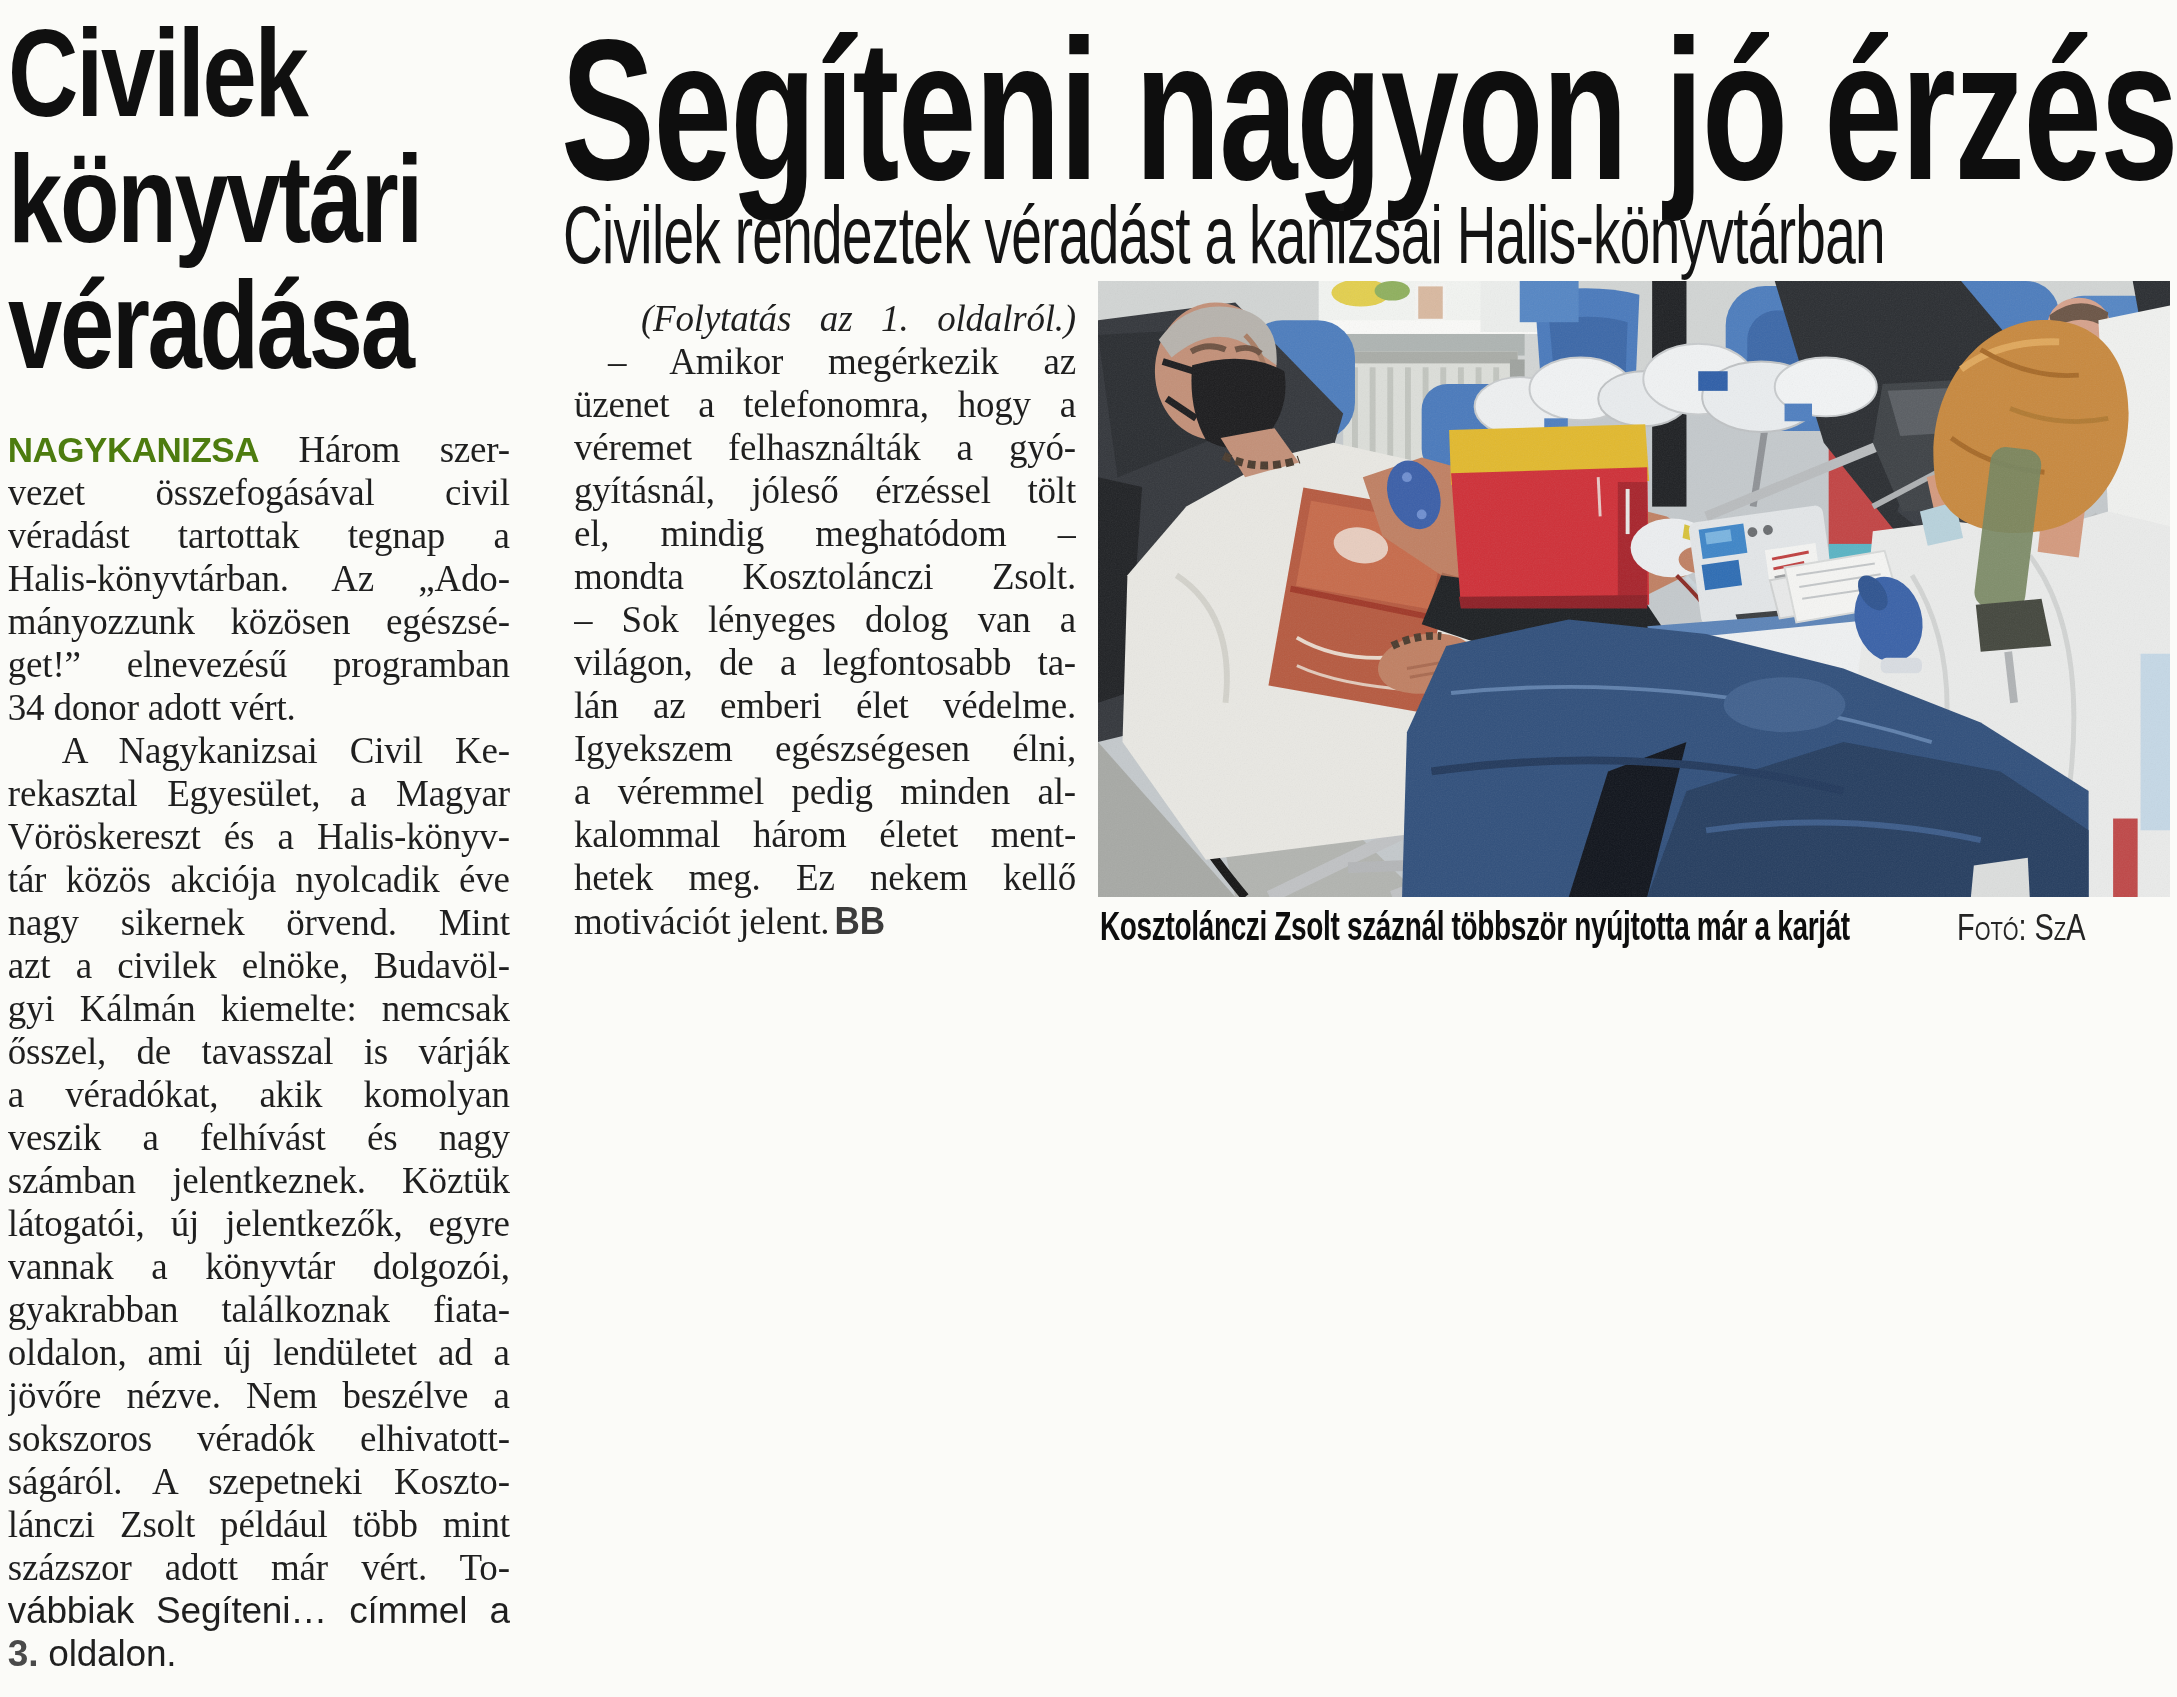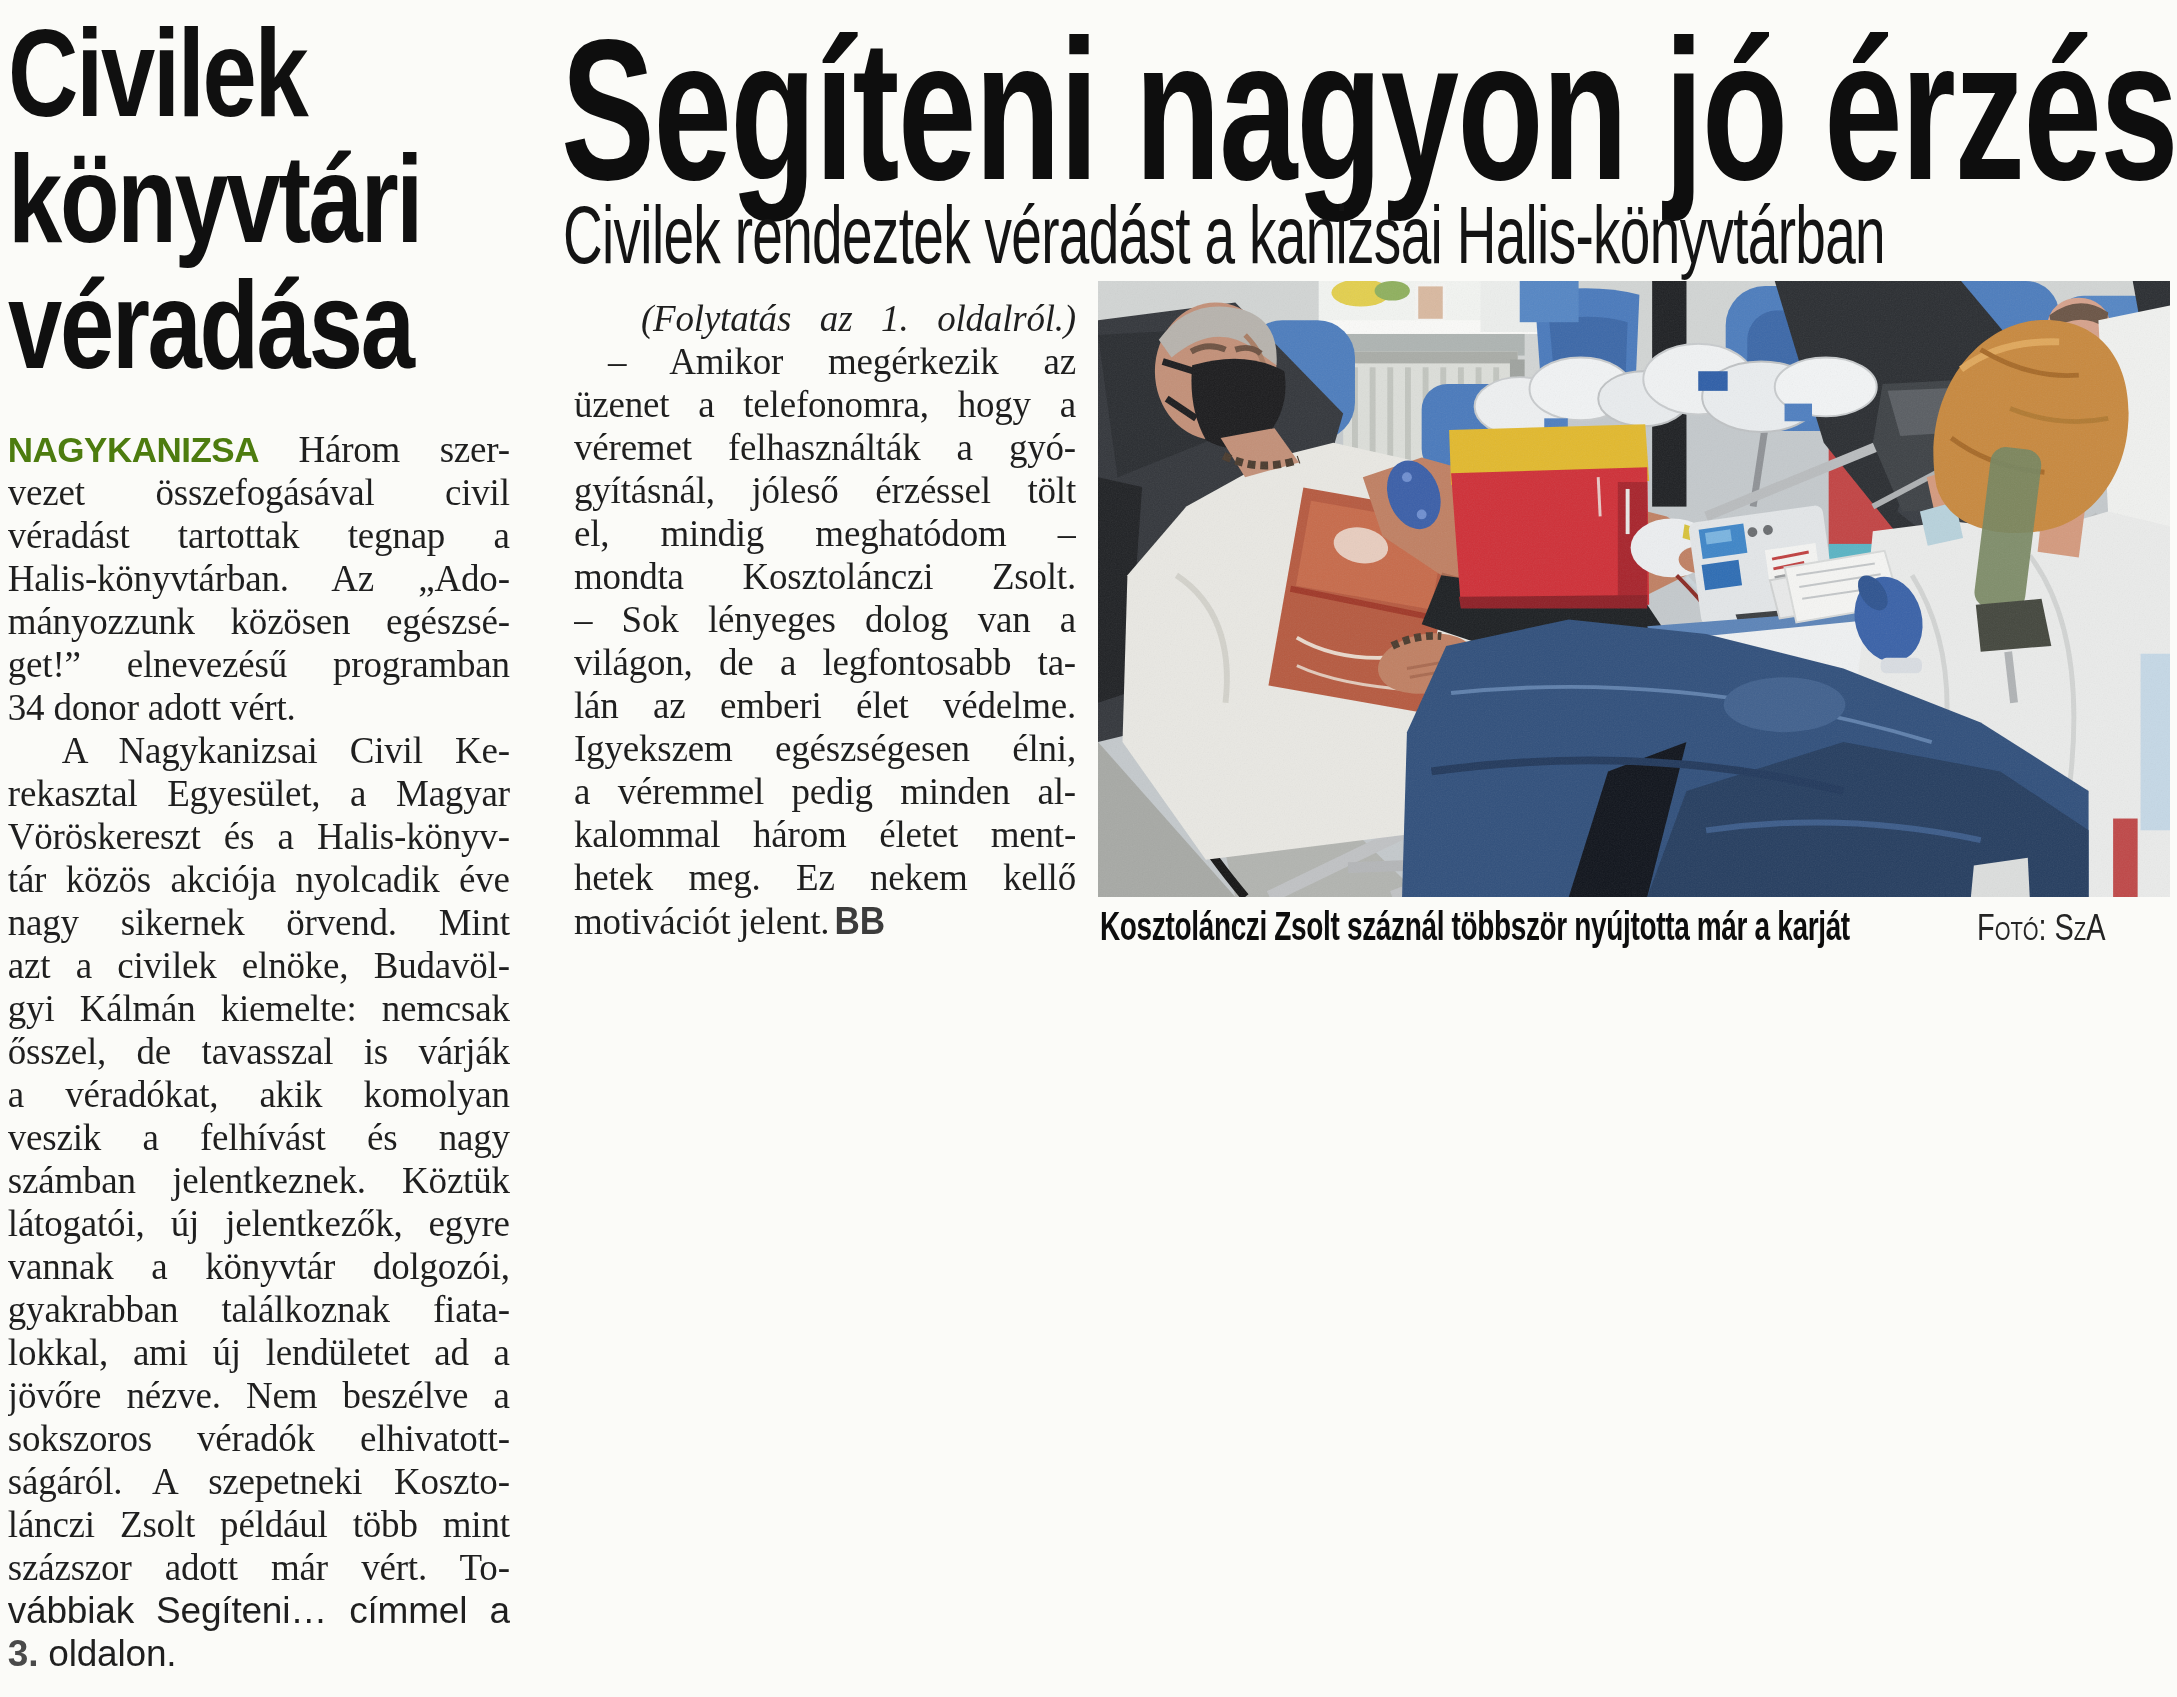--- a/index.html
+++ b/index.html
@@ -57,21 +57,21 @@
   .bb{
     font-family:"Liberation Sans", sans-serif;font-weight:bold;
     font-size:39px;color:#3c3c3c;transform:scaleX(0.9);transform-origin:right bottom;
   }
 
   
   #photo-box{left:1098px;top:281px;width:1072px;height:616px;background:#c9cdd0;}
   #photo-box svg{display:block;width:100%;height:100%;}
   #caption-row{
     left:1100px;top:904px;width:1074px;
-    display:flex;align-items:baseline;gap:31px;
+    display:flex;align-items:baseline;gap:11px;
   }
   #caption-text{
     font-family:"Liberation Sans", sans-serif;font-weight:bold;
     font-size:40px;letter-spacing:-0.5px;color:#0d0d0d;
     transform:scaleX(0.70);transform-origin:left bottom;white-space:nowrap;
   }
   #caption-credit{
     font-family:"Liberation Sans", sans-serif;font-size:37px;color:#242424;
     font-variant:small-caps;transform:scaleX(0.78);transform-origin:left bottom;
     white-space:nowrap;margin-left:-225px;
@@ -101,21 +101,21 @@
   <div class="line">nagy sikernek örvend. Mint</div>
   <div class="line">azt a civilek elnöke, Budavöl-</div>
   <div class="line">gyi Kálmán kiemelte: nemcsak</div>
   <div class="line">ősszel, de tavasszal is várják</div>
   <div class="line">a véradókat, akik komolyan</div>
   <div class="line">veszik a felhívást és nagy</div>
   <div class="line">számban jelentkeznek. Köztük</div>
   <div class="line">látogatói, új jelentkezők, egyre</div>
   <div class="line">vannak a könyvtár dolgozói,</div>
   <div class="line">gyakrabban találkoznak fiata-</div>
-  <div class="line">lokkal, ami új lendületet ad a</div>
+  <div class="line">oldalon, ami új lendületet ad a</div>
   <div class="line">jövőre nézve. Nem beszélve a</div>
   <div class="line">sokszoros véradók elhivatott-</div>
   <div class="line">ságáról. A szepetneki Koszto-</div>
   <div class="line">lánczi Zsolt például több mint</div>
   <div class="line">százszor adott már vért. To-</div>
   <div class="line sansline">vábbiak Segíteni… címmel a</div>
   <div class="line sansline endp"><span class="pagebold">3.</span><span> oldalon.</span></div>
 </div>
 
 <div class="abs" id="main-headline">Segíteni nagyon jó érzés</div>

